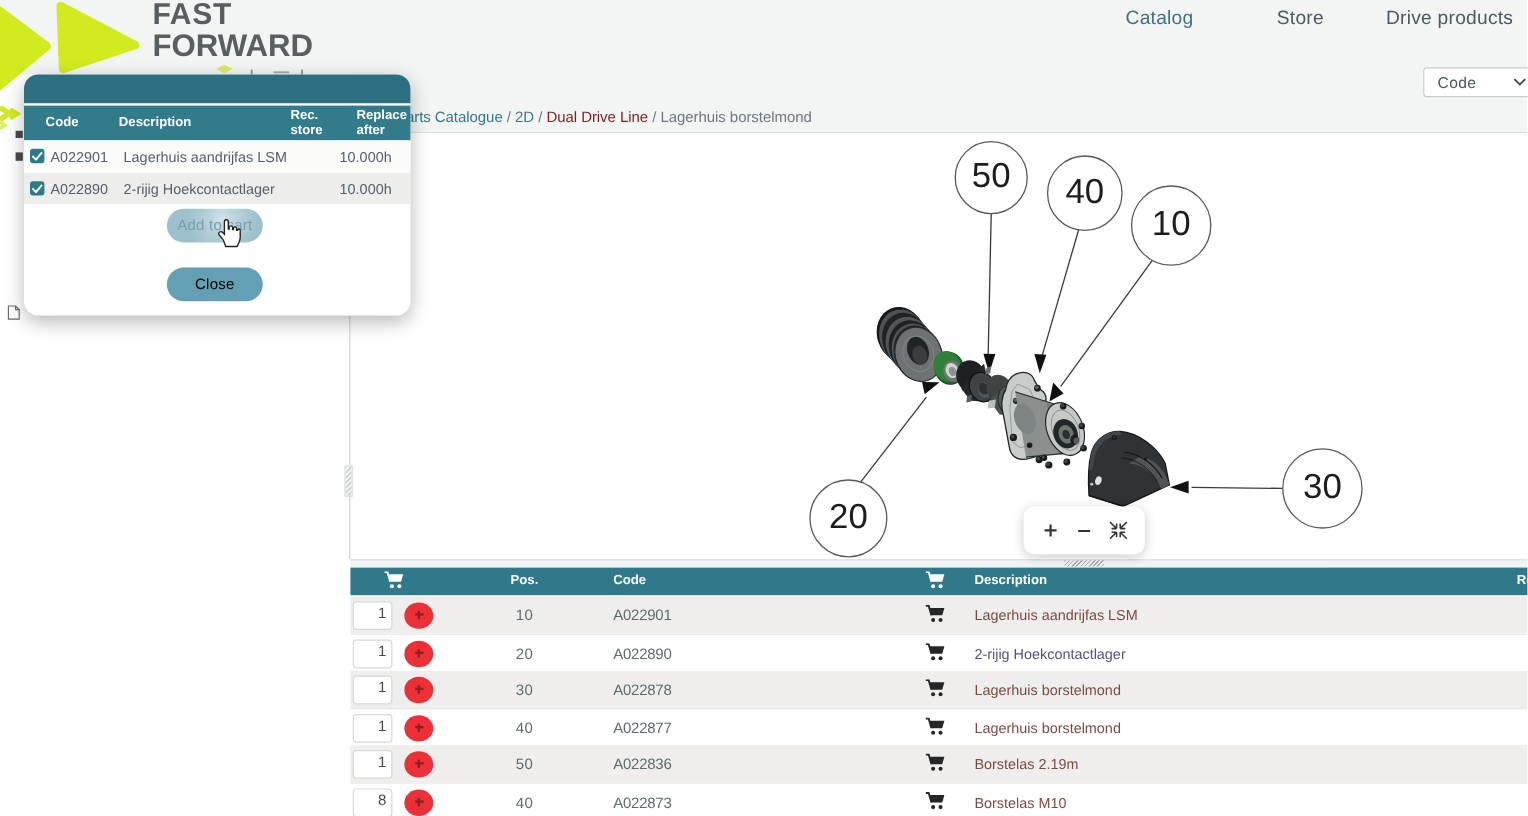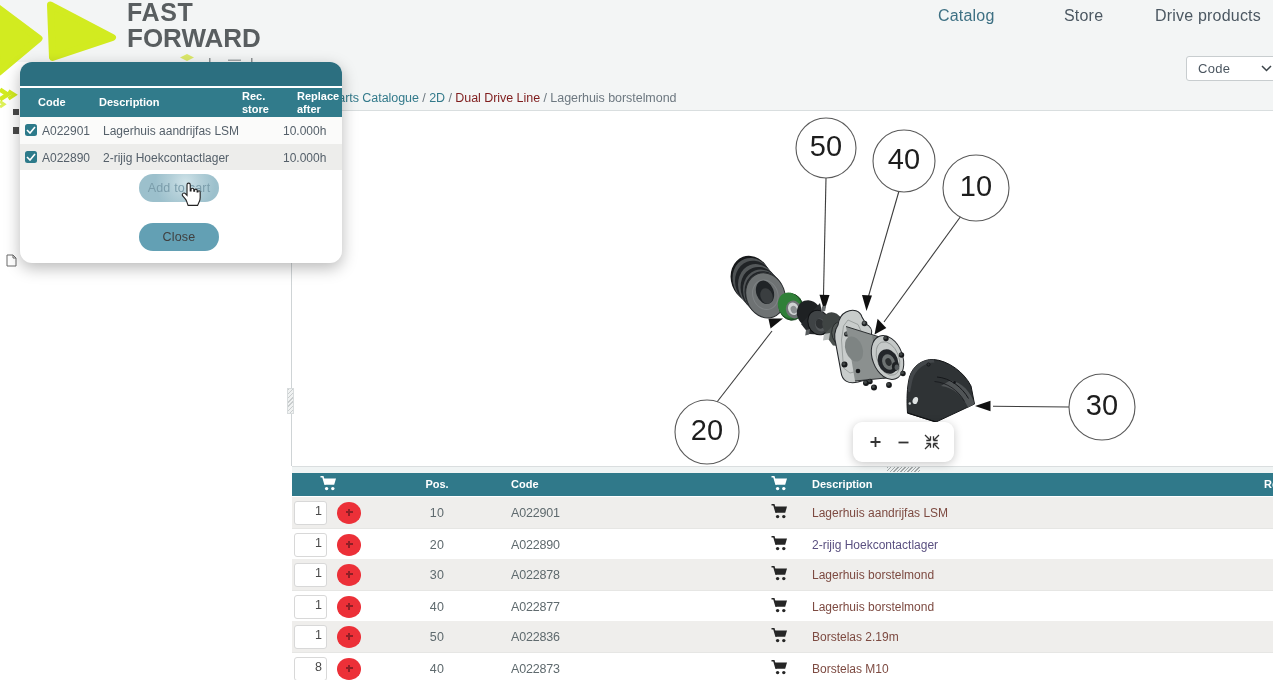--- a/index.html
+++ b/index.html
@@ -42,21 +42,21 @@
   #mband{position:absolute;left:0;top:0;width:322px;height:24px;background:#2c6f80;border-radius:12px 12px 0 0;}
   #mhead{position:absolute;left:0;top:26px;width:322px;height:29px;background:#317b8b;}
   .mh{position:absolute;font-size:11px;font-weight:bold;color:#fff;letter-spacing:0;line-height:13px;}
   .mrow{position:absolute;left:0;width:322px;height:27px;font-size:12px;color:#55606a;}
   .cb{position:absolute;left:4.5px;top:7px;width:12px;height:12px;background:#2d7a8a;border-radius:2.5px;}
   .cb svg{position:absolute;left:1px;top:2px;}
   .mtd{position:absolute;top:7px;letter-spacing:0;}
   .mbtn{position:absolute;left:119px;width:80px;height:28px;border-radius:14px;text-align:center;
         font-size:12.5px;line-height:28px;letter-spacing:.2px;}
   #addbtn{top:112px;background:radial-gradient(circle at 58% 30%, #cfe3e9 0%, #b3cfd8 30%, #9cc0cc 60%);color:#7b9dab;}
-  #closebtn{top:161px;background:#63a0b4;color:#404040;}
+  #closebtn{top:161px;background:#63a0b4;color:#000000;}
 </style>
 </head>
 <body>
 <div id="topstrip" class="abs"></div>
 <div class="abs" style="left:0;top:62px;width:291px;height:49px;background:#fff;"></div>
 
 <svg class="abs" style="left:0;top:0;z-index:1" width="280" height="110" viewBox="0 0 280 110">
   <g fill="#d2eb20" stroke="#d2eb20" stroke-width="7" stroke-linejoin="round">
     <polygon points="-11,1 39,38.5 -1,72"></polygon>
     <polygon points="50.5,5 112.5,37.5 52.5,57.5"></polygon>

